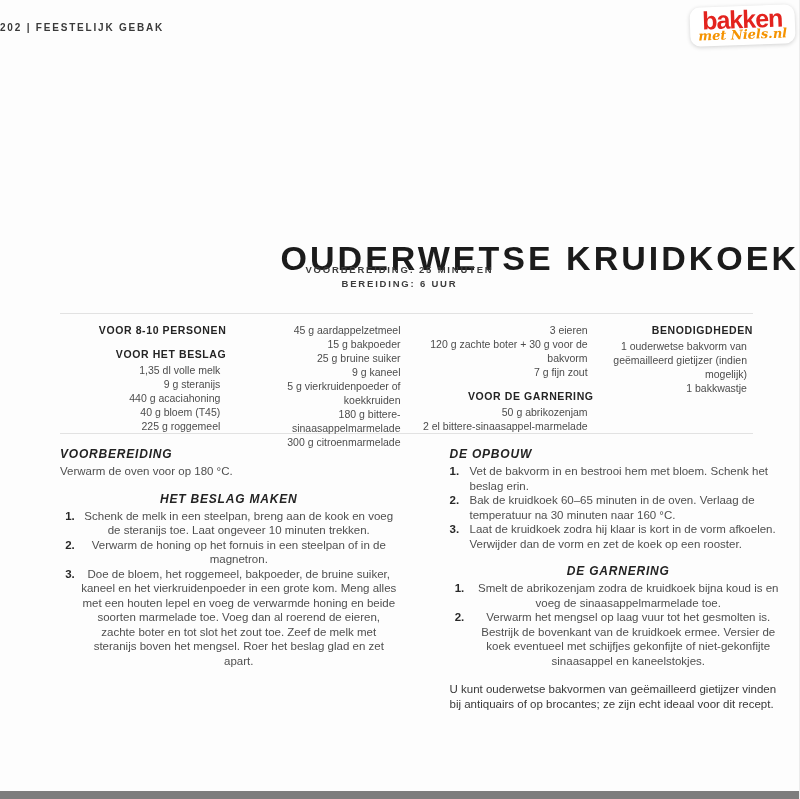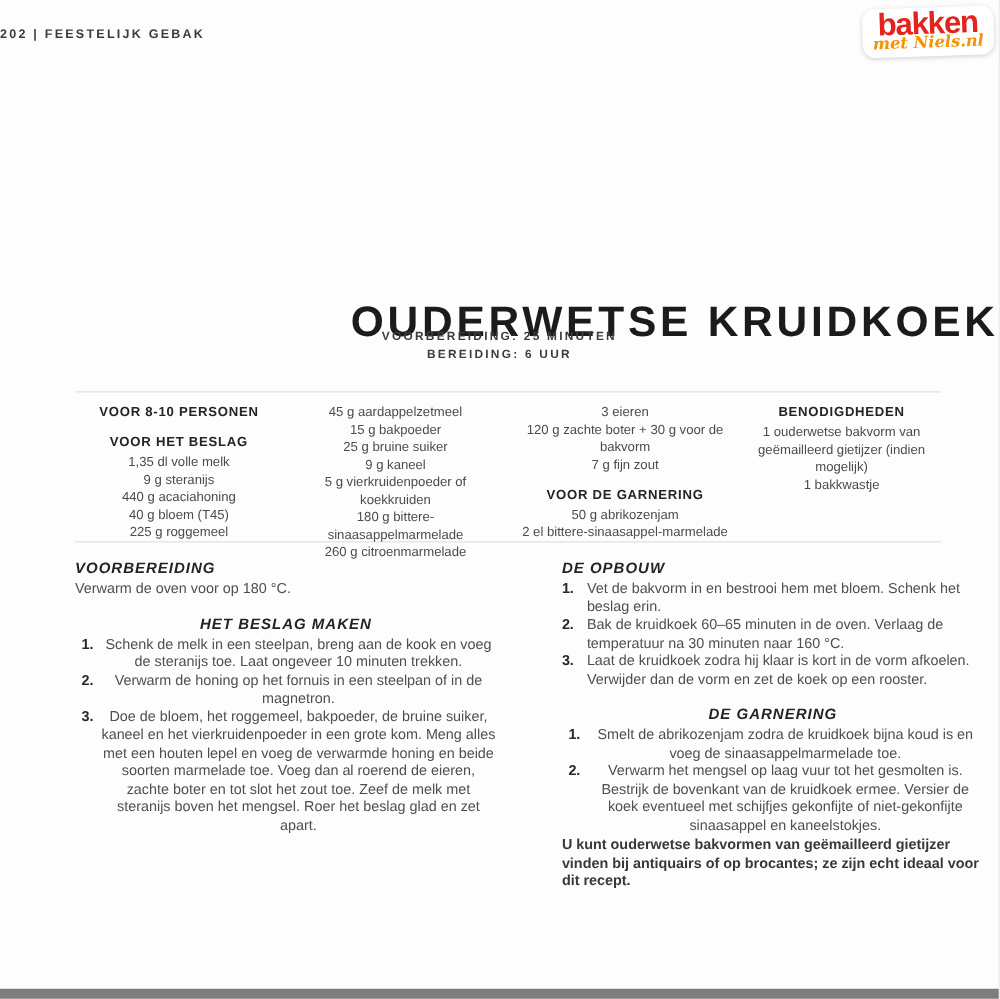--- a/index.html
+++ b/index.html
@@ -42,21 +42,21 @@
     line-height:13.5px;
   }
 
   
   .ingredients{
     position:absolute;top:313px;left:60px;right:46px;
     border-top:1px solid #e2e2e2;border-bottom:1px solid #e2e2e2;
     height:110px;padding-top:9px;
     display:flex;align-items:flex-start;
   }
-  .ing-col{text-align:center;font-size:10.5px;line-height:14px;color:#4c4c4c;}
+  .ing-col{text-align:right;font-size:10.5px;line-height:14px;color:#4c4c4c;}
   .ing-col1{width:24%;}
   .ing-col2{width:26%;}
   .ing-col3{width:27%;}
   .ing-col4{width:23%;}
   .ing-group + .ing-group{margin-top:10px;}
   .ing-header{font-weight:bold;color:#242424;letter-spacing:0.6px;margin-bottom:2px;}
   .ing-item{padding:0 6px;}
 
   
   .body-cols{
@@ -68,22 +68,22 @@
   .section-heading{
     font-size:12px;font-weight:800;letter-spacing:0.8px;color:#232323;
     margin:0 0 3px 0;
     font-style:italic;
   }
   .section-intro{font-size:11.5px;color:#4f4f4f;line-height:14.5px;}
   .step{display:flex;font-size:11.5px;color:#4f4f4f;line-height:14.5px;}
   .step-num{font-weight:bold;color:#282828;width:20px;flex:none;}
   .step-text{flex:1;}
   .note{
-    font-weight:bold;color:#383838;font-size:11.5px;line-height:14.5px;
-    margin-top:1px;
+    font-weight:normal;color:#383838;font-size:11.5px;line-height:14.5px;
+    margin-top:14px;
   }
 
   
   .bottom-bar{
     position:absolute;left:0;right:0;bottom:0;height:8px;background:#7d7d7d;
   }
 </style>
 </head>
 <body>
 
@@ -118,21 +118,21 @@
         </div>
       </div>
       <div class="ing-col ing-col2">
         <div class="ing-group">
           <div class="ing-item">45 g aardappelzetmeel</div>
           <div class="ing-item">15 g bakpoeder</div>
           <div class="ing-item">25 g bruine suiker</div>
           <div class="ing-item">9 g kaneel</div>
           <div class="ing-item">5 g vierkruidenpoeder of koekkruiden</div>
           <div class="ing-item">180 g bittere-sinaasappelmarmelade</div>
-          <div class="ing-item">260 g citroenmarmelade</div>
+          <div class="ing-item">300 g citroenmarmelade</div>
         </div>
       </div>
       <div class="ing-col ing-col3">
         <div class="ing-group">
           <div class="ing-item">3 eieren</div>
           <div class="ing-item">120 g zachte boter + 30 g voor de bakvorm</div>
           <div class="ing-item">7 g fijn zout</div>
         </div>
         <div class="ing-group">
           <div class="ing-header">VOOR DE GARNERING</div>

